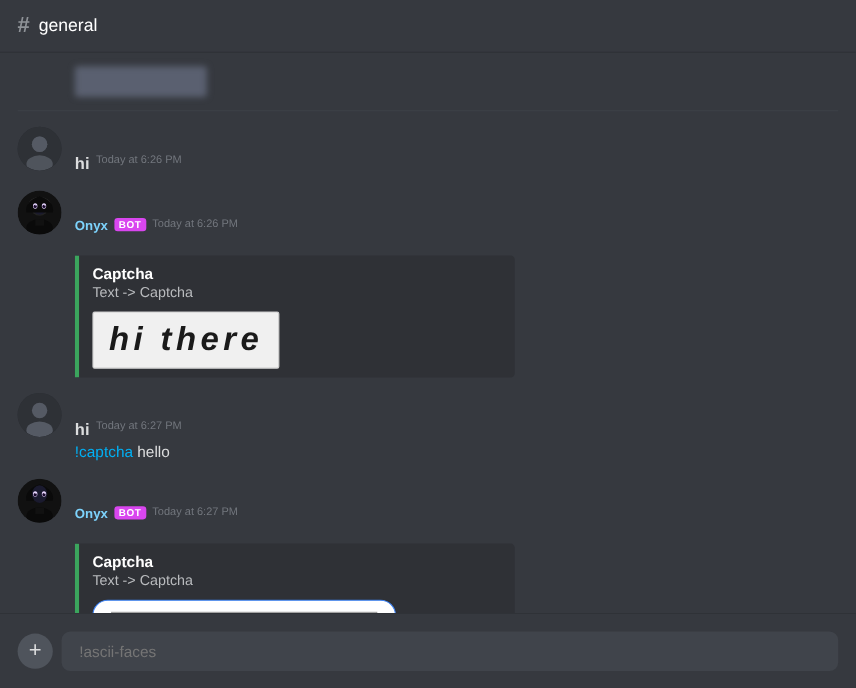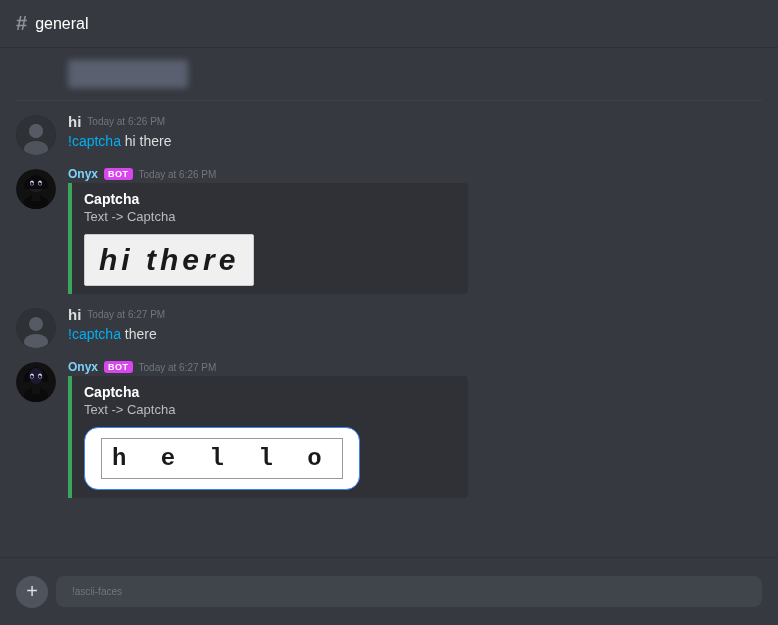--- a/index.html
+++ b/index.html
@@ -60,23 +60,24 @@
       justify-content: center;
       margin-top: 2px;
     }
 
     .message-content {
       flex: 1;
     }
 
     .message-header {
       display: flex;
-      align-items: center;
+      align-items: flex-start;
       gap: 6px;
       margin-bottom: 2px;
+      margin-top: 27px;
     }
 
     .username-hi {
       font-weight: 600;
       color: #dcddde;
       font-size: 15px;
     }
 
     .username-onyx {
       font-weight: 600;
@@ -109,21 +110,21 @@
 
     .message-text .command {
       color: #00b0f4;
     }
 
     .embed {
       border-left: 4px solid #3ba55d;
       background: #2f3136;
       border-radius: 0 4px 4px 0;
       padding: 8px 12px;
-      margin-top: 2px;
+      margin-top: 20px;
       max-width: 400px;
     }
 
     .embed-title {
       font-weight: 700;
       color: #fff;
       font-size: 14px;
       margin-bottom: 2px;
     }
 
@@ -185,21 +186,21 @@
       flex-shrink: 0;
       margin-right: 8px;
     }
 
     .input-field {
       flex: 1;
       background: #40444b;
       border-radius: 8px;
       padding: 10px 16px;
       color: #dcddde;
-      font-size: 10px;
+      font-size: 14px;
       border: none;
       outline: none;
     }
 
     .blurred-image {
       background: #5a6070;
       width: 120px;
       height: 28px;
       border-radius: 3px;
       filter: blur(3px);
@@ -263,23 +264,20 @@
         <circle cx="20" cy="16" r="7" fill="#4f545c"></circle>
         <ellipse cx="20" cy="34" rx="12" ry="8" fill="#4f545c"></ellipse>
         <circle cx="20" cy="16" r="7" fill="#555a64"></circle>
       </svg>
     </div>
     <div class="message-content">
       <div class="message-header">
         <span class="username-hi">hi</span>
         <span class="timestamp">Today at 6:26 PM</span>
       </div>
-      <div class="message-text">
-        <span class="command">!captcha</span><span> hi there</span>
-      </div>
     </div>
   </div>
 
   <div class="message-group">
     <div class="avatar">
       <svg viewBox="0 0 40 40" width="40" height="40">
         <circle cx="20" cy="20" r="20" fill="#111"></circle>
         <circle cx="20" cy="15" r="8" fill="#222"></circle>
 
         <ellipse cx="20" cy="14" rx="7" ry="8" fill="#1a1a2e"></ellipse>
@@ -322,21 +320,21 @@
         <circle cx="20" cy="16" r="7" fill="#555a64"></circle>
         <ellipse cx="20" cy="34" rx="12" ry="8" fill="#555a64"></ellipse>
       </svg>
     </div>
     <div class="message-content">
       <div class="message-header">
         <span class="username-hi">hi</span>
         <span class="timestamp">Today at 6:27 PM</span>
       </div>
       <div class="message-text">
-        <span class="command">!captcha</span><span> there</span>
+        <span class="command">!captcha</span><span> hello</span>
       </div>
     </div>
   </div>
 
   <div class="message-group">
     <div class="avatar">
       <svg viewBox="0 0 40 40" width="40" height="40">
         <circle cx="20" cy="20" r="20" fill="#111"></circle>
         <path d="M8 20 Q6 10 20 5 Q34 10 32 20" fill="#0a0a0a"></path>
         <ellipse cx="20" cy="14" rx="7" ry="8" fill="#1a1a2e"></ellipse>

